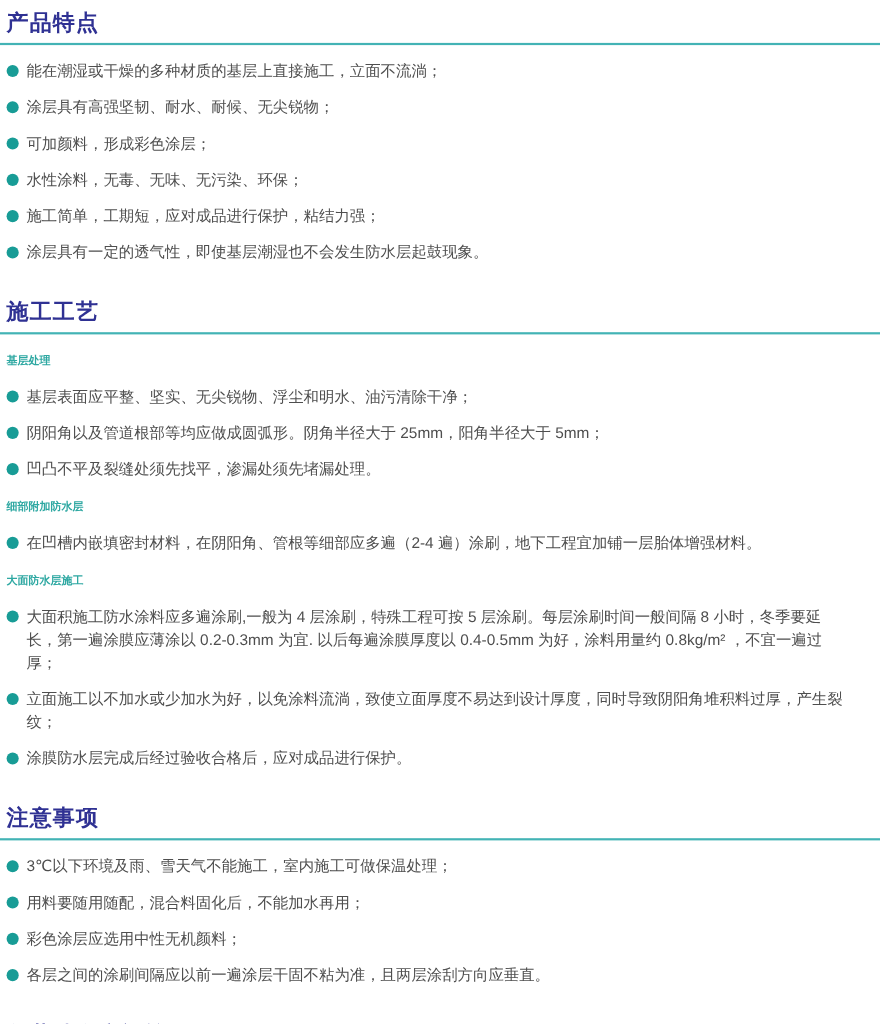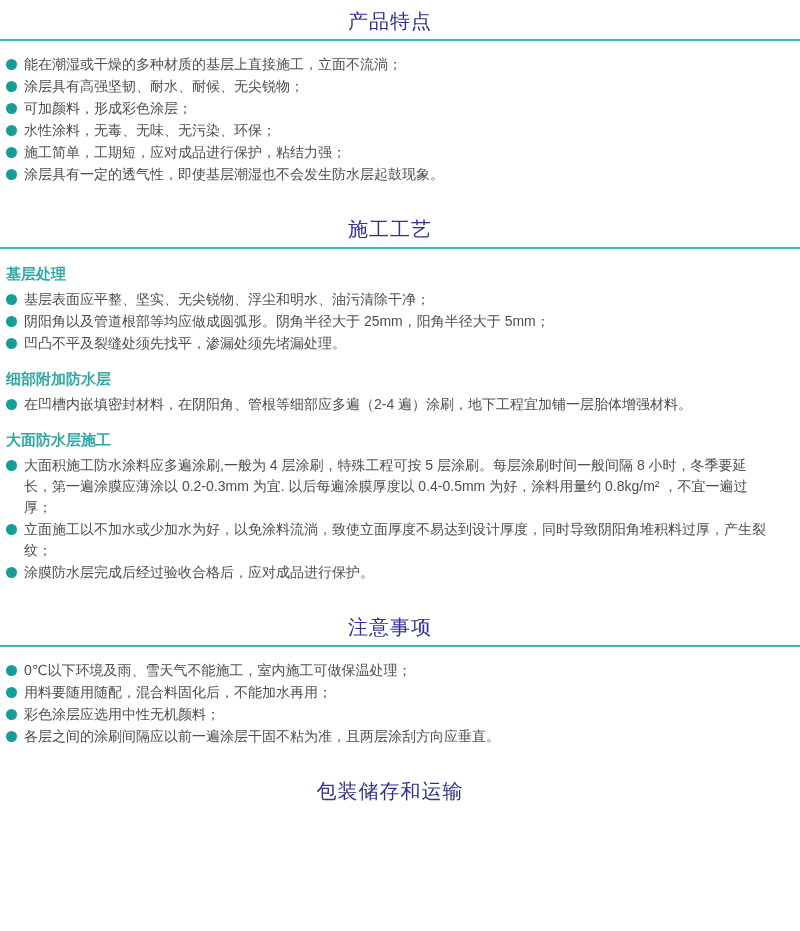--- a/index.html
+++ b/index.html
@@ -16,42 +16,41 @@
     font-family:"Liberation Sans","DejaVu Sans",sans-serif;
     color:var(--text-color);
   }
   .doc{padding:8px 26px 8px 4px;}
   .sec{margin:0 0 31px 0;}
   .sec:last-child{margin-bottom:0;}
   .sec-title{
     margin:0 0 0 2px;
     font-size:20px;
     line-height:26px;
-    font-weight:normal;
+    font-weight:bold;
     color:var(--title-color);
     letter-spacing:1px;
-    text-align:center;
   }
   .sec-rule{
     height:0;
     border-top:2px solid var(--accent-teal);
     margin:5px -26px 13px -4px; 
   }
   .subhead{
     margin:15px 0 6px 2px;
-    font-size:15px;
+    font-size:10px;
     line-height:19px;
     font-weight:bold;
     color:var(--subhead-color);
   }
   .list{margin:0;}
   .li{
     display:flex;
     align-items:flex-start;
-    margin:1px 0 0 2px;
+    margin:12px 0 0 2px;
     font-size:14px;
     line-height:21px;
     color:var(--text-color);
   }
   .dot{
     flex:0 0 auto;
     width:11px;height:11px;
     border-radius:50%;
     background:var(--bullet-color);
     margin:5px 7px 0 0;
@@ -132,21 +131,21 @@
           <span class="li-text">涂膜防水层完成后经过验收合格后，应对成品进行保护。</span>
         </div>
       </div>
     </section>
     <section class="sec">
       <h2 class="sec-title">注意事项</h2>
       <div class="sec-rule"></div>
       <div class="list">
         <div class="li">
           <span class="dot"></span>
-          <span class="li-text">0℃以下环境及雨、雪天气不能施工，室内施工可做保温处理；</span>
+          <span class="li-text">3℃以下环境及雨、雪天气不能施工，室内施工可做保温处理；</span>
         </div>
         <div class="li">
           <span class="dot"></span>
           <span class="li-text">用料要随用随配，混合料固化后，不能加水再用；</span>
         </div>
         <div class="li">
           <span class="dot"></span>
           <span class="li-text">彩色涂层应选用中性无机颜料；</span>
         </div>
         <div class="li">

